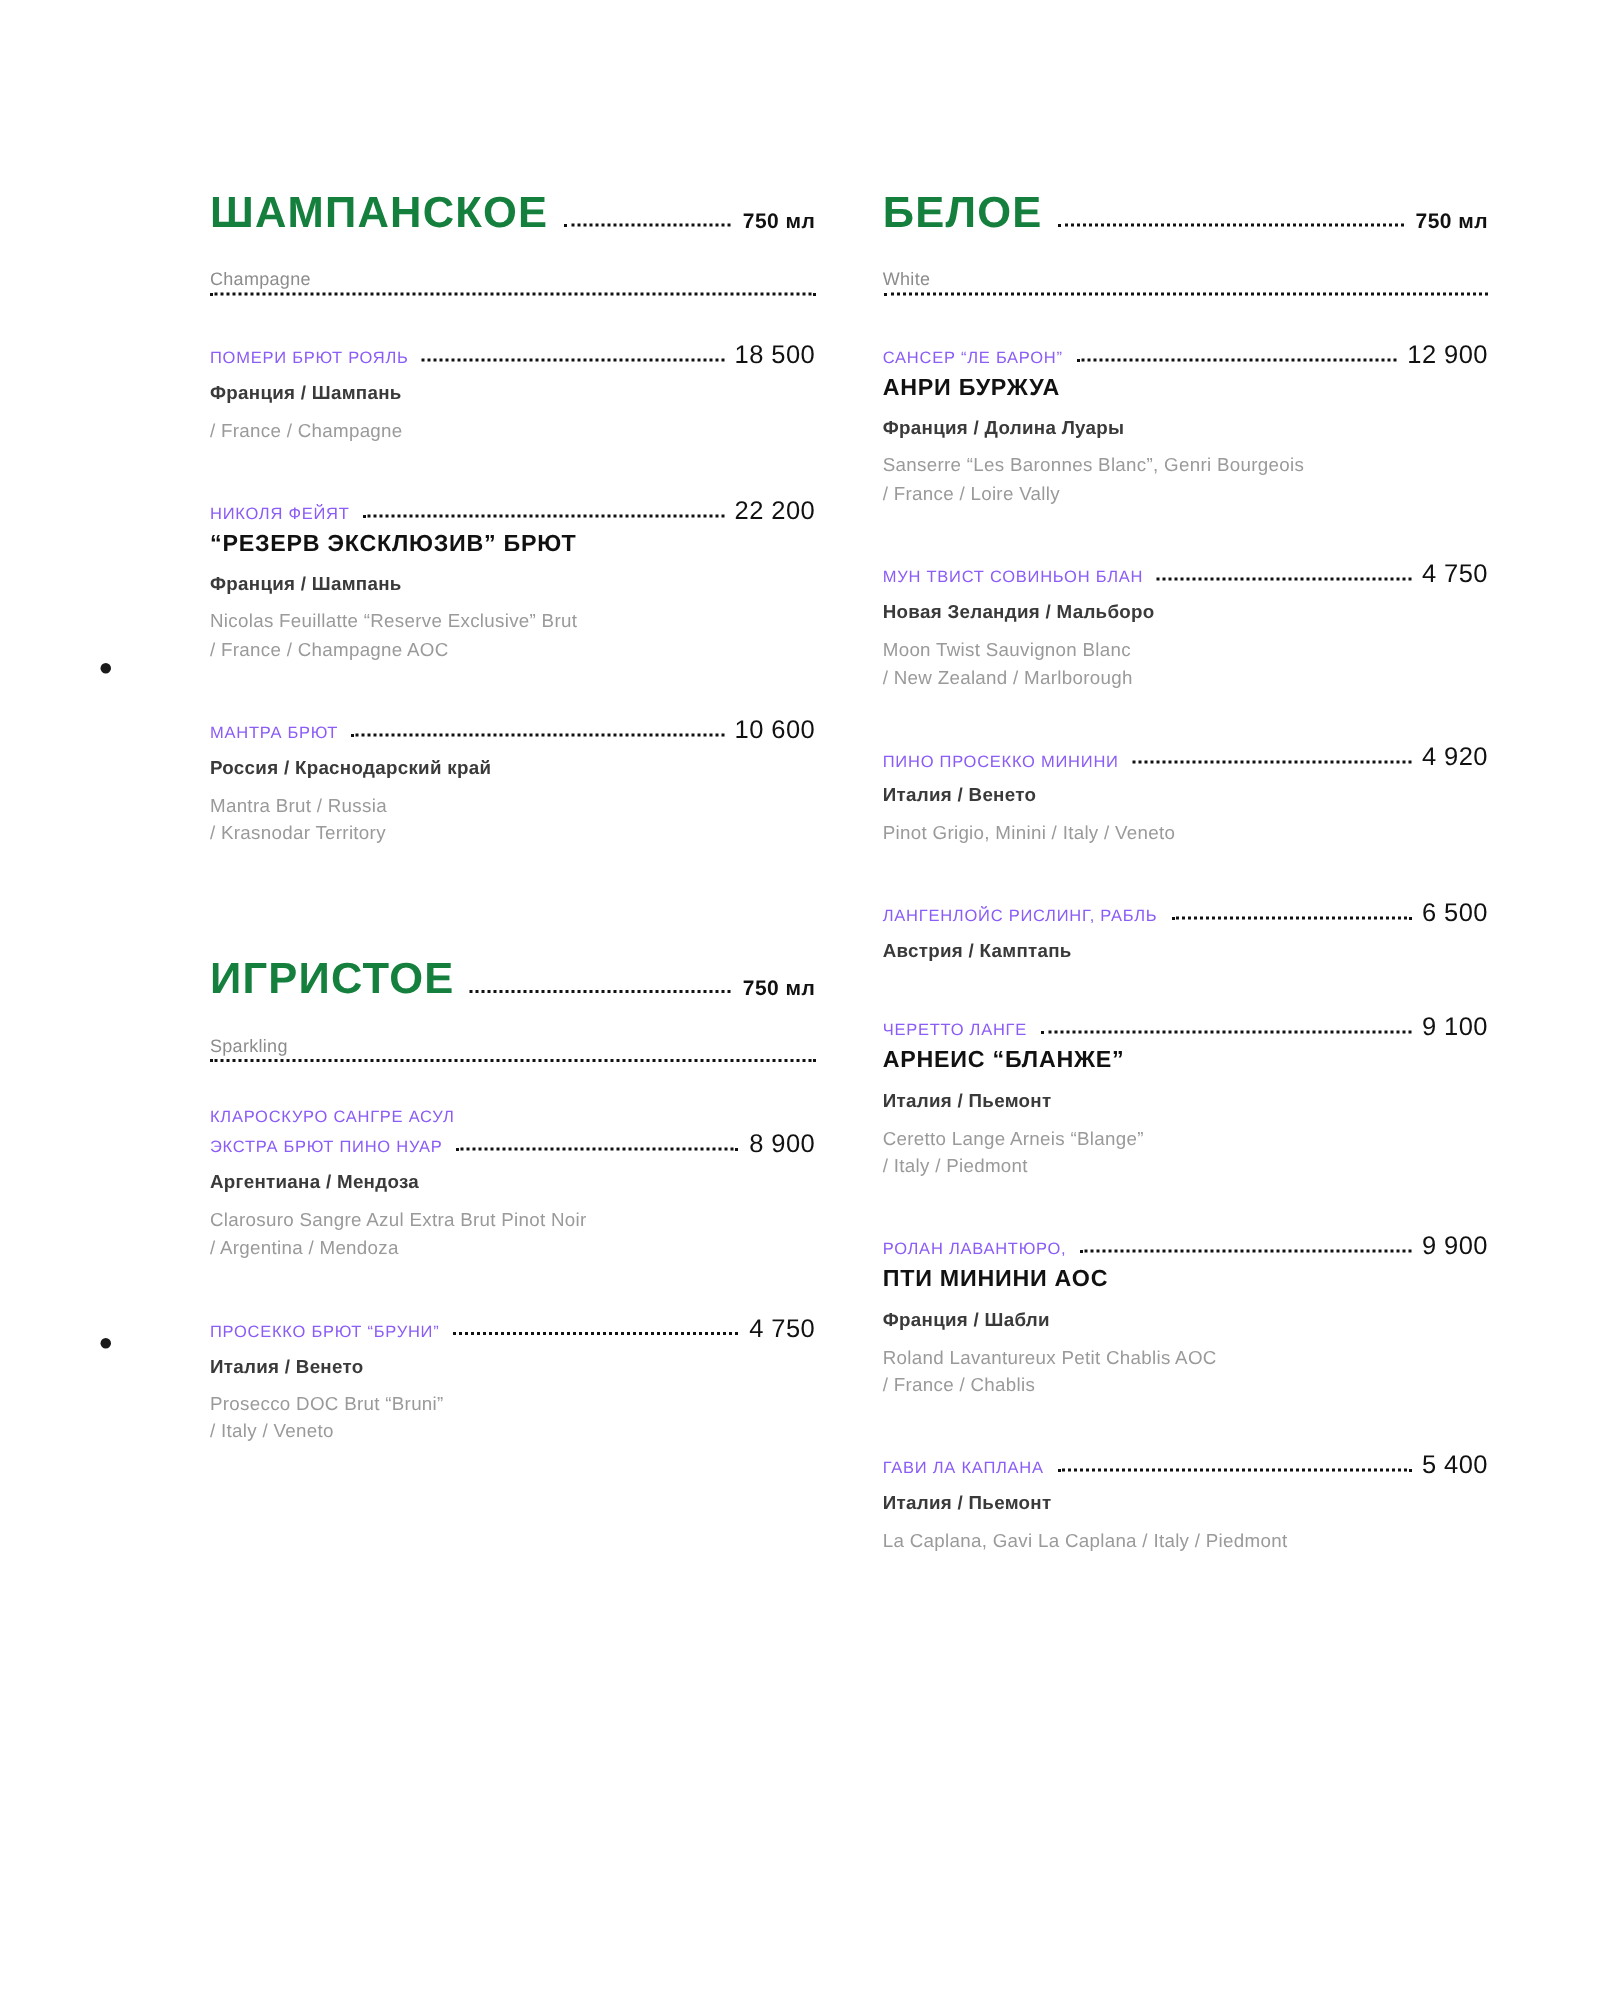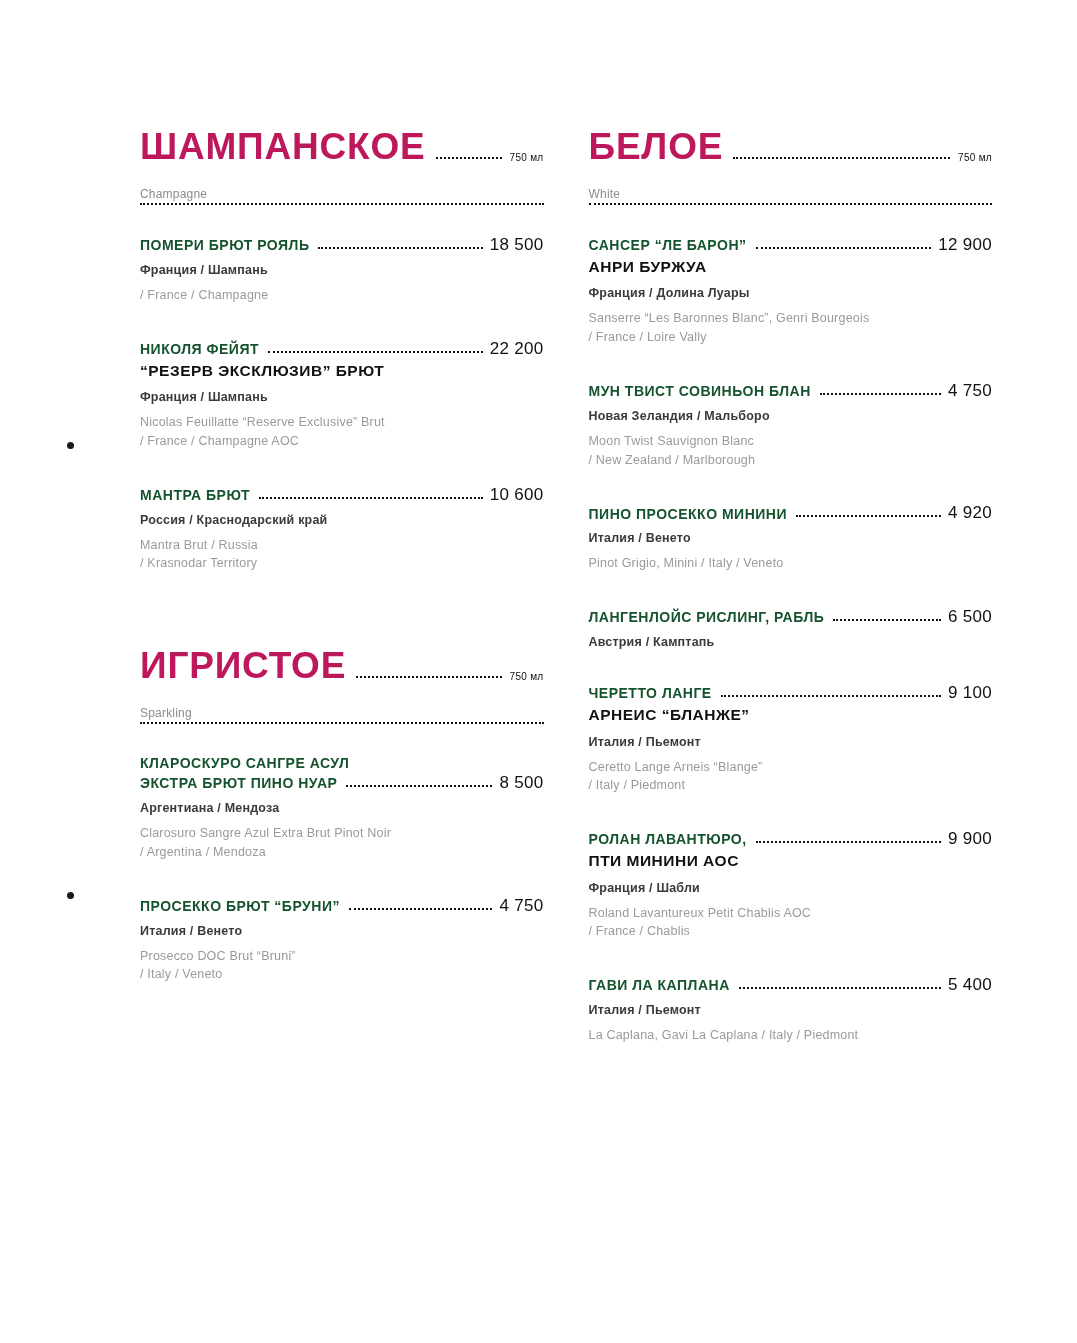--- a/index.html
+++ b/index.html
@@ -36,36 +36,36 @@
   .section {
     margin-bottom: 0;
   }
   .section-head {
     position: relative;
     display: flex;
     align-items: flex-end;
     width: 100%;
   }
   .section-title {
-    font-size: 37px;
+    font-size: 29px;
     font-weight: 700;
     letter-spacing: 0.8px;
     line-height: 1;
     white-space: nowrap;
-    color: #be185d;
+    color: #15803d;
   }
   .section-dots {
     flex: 1 1 auto;
     border-bottom: 2px dotted #111;
     margin: 0 8px 6px 10px;
     height: 1px;
   }
   .section-vol {
-    font-size: 10px;
-    font-weight: 400;
+    font-size: 14px;
+    font-weight: 700;
     letter-spacing: 0.3px;
     white-space: nowrap;
     color: #111;
     padding-bottom: 2px;
   }
   .section-sub {
     font-size: 12px;
     color: #8c8c8c;
     margin-top: 22px;
     letter-spacing: 0.2px;
@@ -81,24 +81,24 @@
   }
   .item {
     margin-bottom: 34px;
   }
   .item-line {
     display: flex;
     align-items: flex-end;
     width: 100%;
   }
   .item-name {
-    font-size: 14px;
-    font-weight: 700;
+    font-size: 11px;
+    font-weight: 400;
     letter-spacing: 0.5px;
-    color: #14532d;
+    color: #8b5cf6;
     line-height: 1.35;
     white-space: nowrap;
   }
   .leader {
     flex: 1 1 auto;
     border-bottom: 2px dotted #111;
     margin: 0 7px 6px 9px;
     height: 1px;
     min-width: 12px;
   }
@@ -218,21 +218,21 @@
       <div class="section-sub">Sparkling</div>
       <div class="section-rule"></div>
 
       <div class="items">
 
         <div class="item">
           <div class="item-name">КЛАРОСКУРО САНГРЕ АСУЛ</div>
           <div class="item-line">
             <div class="item-name">ЭКСТРА БРЮТ ПИНО НУАР</div>
             <div class="leader"></div>
-            <div class="item-price">8 500</div>
+            <div class="item-price">8 900</div>
           </div>
           <div class="item-region">Аргентиана / Мендоза</div>
           <div class="item-en">
             <div>Clarosuro Sangre Azul Extra Brut Pinot Noir</div>
             <div>/ Argentina / Mendoza</div>
           </div>
         </div>
 
         <div class="item">
           <div class="item-line">

